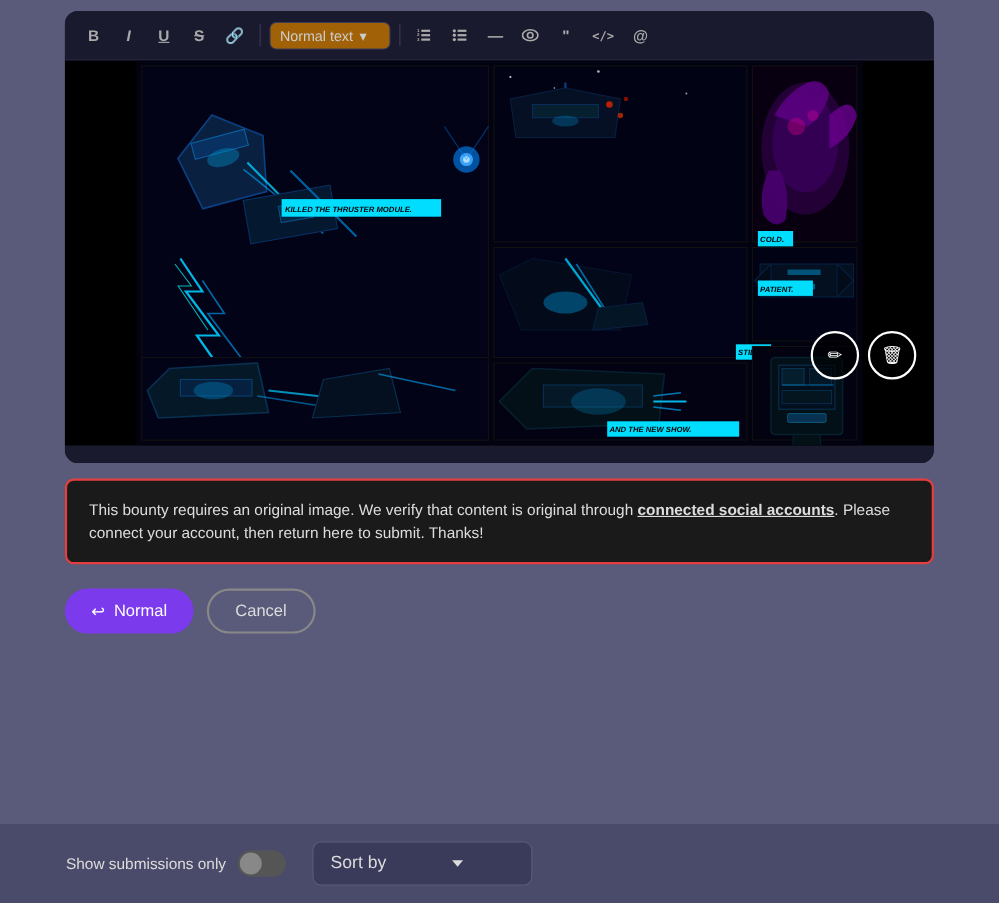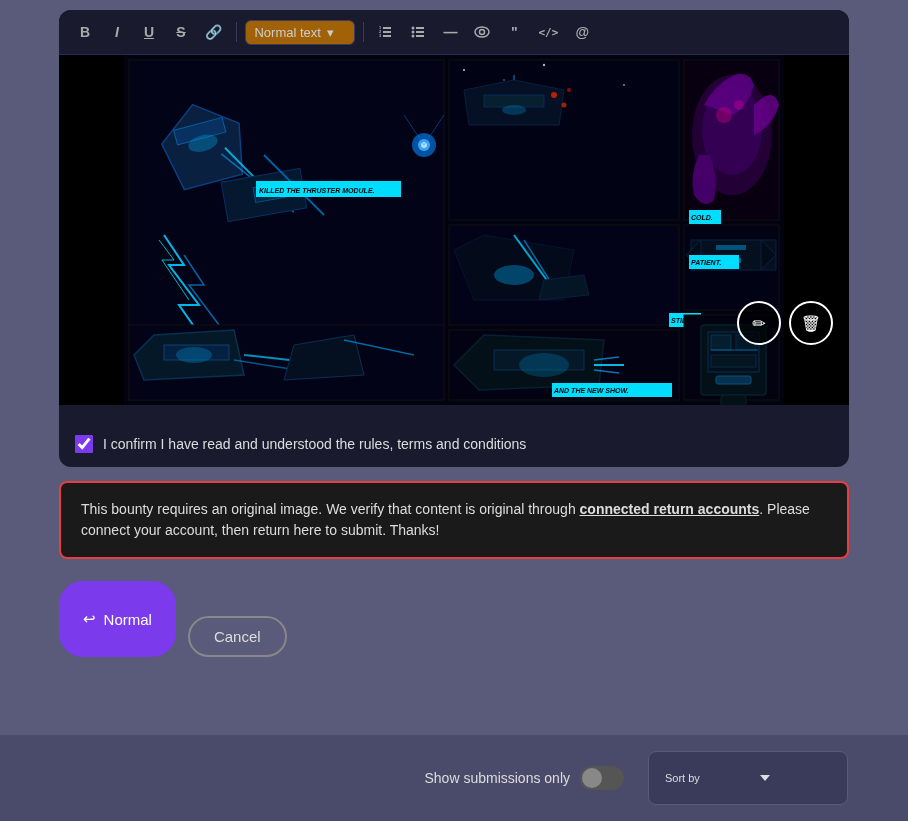--- a/index.html
+++ b/index.html
@@ -172,30 +172,29 @@
     }
 
     .cancel-btn {
       background: transparent;
       border: 2px solid #888;
       color: #ddd;
       padding: 10px 24px;
       border-radius: 24px;
       font-size: 15px;
       cursor: pointer;
-      margin-top: 35px;
     }
 
     
     .bottom-bar {
       width: 100%;
       background: #4a4a6a;
       display: flex;
       align-items: center;
-      justify-content: flex-end;
+      justify-content: flex-start;
       padding: 16px 60px;
       gap: 24px;
       position: fixed;
       bottom: 0;
       left: 0;
       margin-top: 16px;
     }
 
     .submissions-toggle-row {
       display: flex;
@@ -226,22 +225,22 @@
       top: 2px;
       left: 2px;
       transition: left 0.2s;
     }
 
     .sort-dropdown {
       background: #3a3a5a;
       border: 1px solid #5a5a7a;
       border-radius: 8px;
       color: #ddd;
-      padding: 20px 16px;
-      font-size: 11px;
+      padding: 10px 16px;
+      font-size: 16px;
       cursor: pointer;
       display: flex;
       align-items: center;
       gap: 60px;
       min-width: 200px;
     }
 
     .chevron-down {
       display: inline-block;
       width: 0;
@@ -480,28 +479,24 @@
       <div class="image-actions" style="bottom:60px;">
         <button class="img-action-btn">✏</button>
         <button class="img-action-btn">🗑</button>
       </div>
     </div>
 
     <div style="display:flex; justify-content:flex-end; padding: 12px 16px 4px 16px; background:#1a1a2e;">
       
     </div>
 
-    <div class="confirm-row">
-      <input type="checkbox" class="confirm-checkbox" checked="" style="">
-      <label class="confirm-label">I confirm I have read and understood the rules, terms and conditions</label>
-    </div>
   </div>
 
   <div class="warning-box">
-    <span>This bounty requires an original image. We verify that content is original through </span><a href="#">connected return accounts</a><span>. Please connect your account, then return here to submit. Thanks!</span>
+    <span>This bounty requires an original image. We verify that content is original through </span><a href="#">connected social accounts</a><span>. Please connect your account, then return here to submit. Thanks!</span>
   </div>
 
   <div class="action-row">
     <button class="enter-btn">
       <span>↩</span>
       <span>Normal</span>
     </button>
     <button class="cancel-btn">Cancel</button>
   </div>
 </div>

